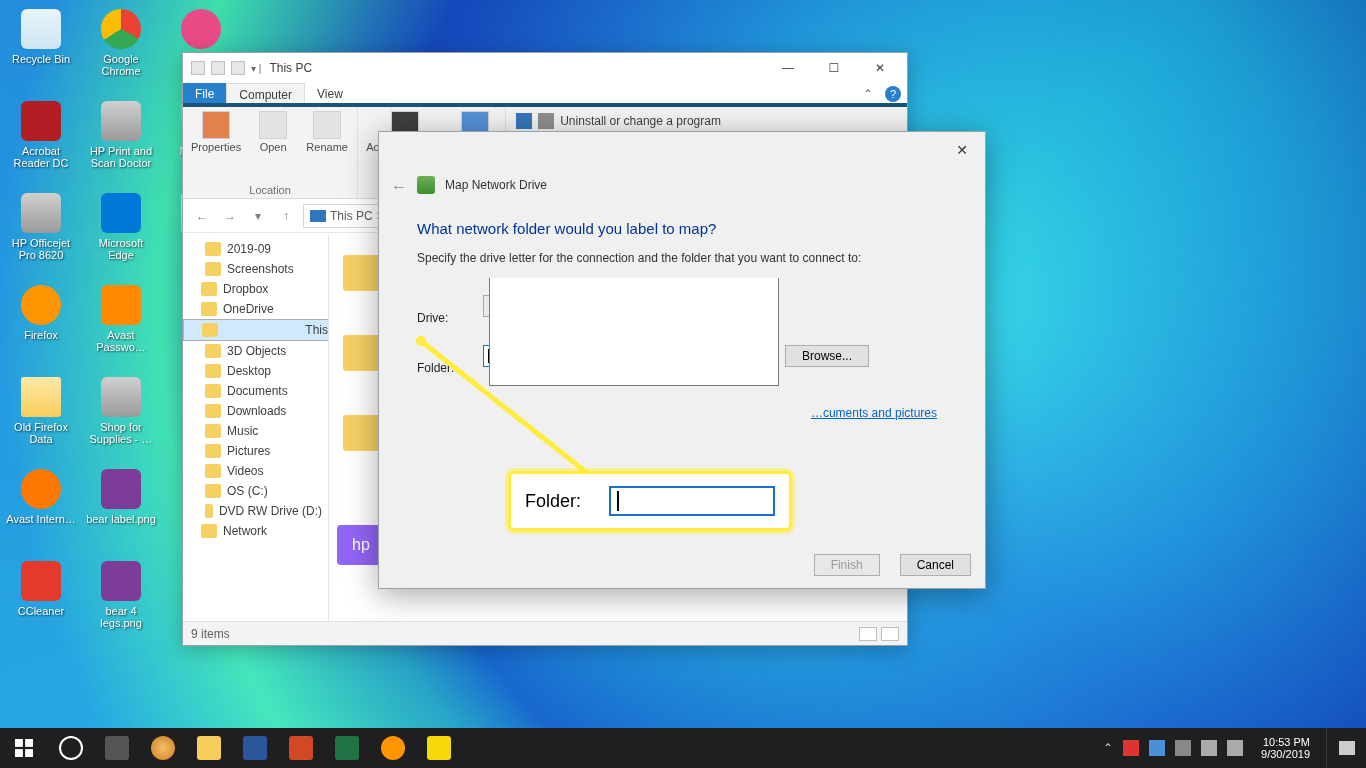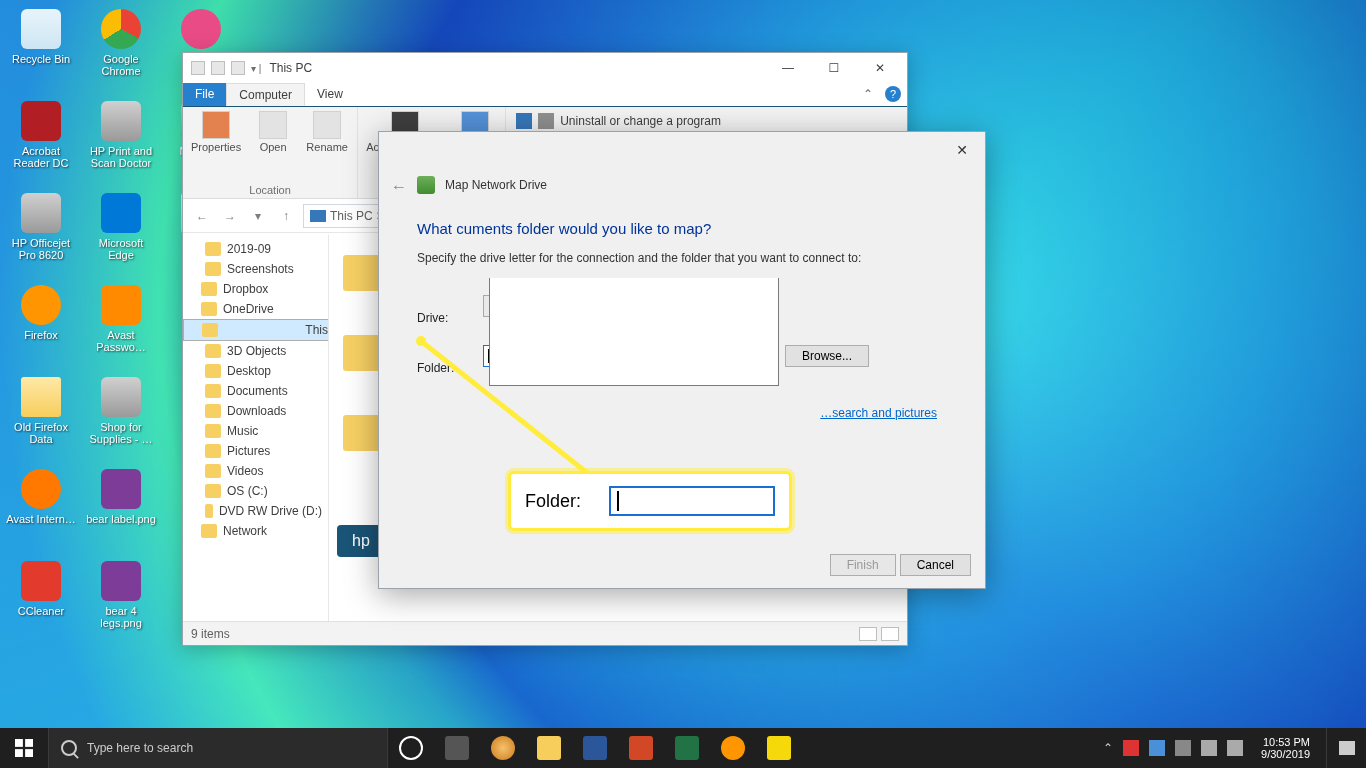--- a/index.html
+++ b/index.html
@@ -23,21 +23,21 @@
 .g-purple{background:#7d3c98!important;}
 .g-cc{background:#e23b2e!important;}
 
 .explorer { position:absolute; left:182px; top:52px; width:726px; height:594px; background:#fff; border:1px solid #9aa3ab; box-shadow: 0 4px 20px rgba(0,0,0,.25); }
 .titlebar { height:30px; background:#fff; display:flex; align-items:center; padding:0 4px; }
 .title-icons { display:flex; gap:6px; align-items:center; padding-left:4px;}
 .qat { width:14px; height:14px; background:#e6e6e6; border:1px solid #bbb; }
 .titlebar .title { margin-left:8px; font-size:12px; color:#333; }
 .wcontrols { margin-left:auto; display:flex; }
 .wbtn { width:46px; height:30px; display:flex; align-items:center; justify-content:center; color:#333; font-size:12px; }
-.ribbon-tabs { height:24px; background:#fff; display:flex; border-bottom:1px solid #0c4a6e; font-size:12px; }
+.ribbon-tabs { height:24px; background:#fff; display:flex; border-bottom:4px solid #0c4a6e; font-size:12px; }
 .ribbon-tabs .tab { padding:4px 12px; color:#333; }
 .ribbon-tabs .file { background:#1979ca; color:#fff; }
 .ribbon-tabs .active { border:1px solid #dadada; border-bottom:1px solid #f3f3f3; background:#f3f3f3; }
 .ribbon-tabs .spacer{flex:1;}
 .ribbon-tabs .collapse{padding:4px 8px;color:#666;}
 .ribbon-tabs .help{width:16px;height:16px;border-radius:50%;background:#1979ca;color:#fff;font-size:11px;display:flex;align-items:center;justify-content:center;margin:3px 6px 0 4px;}
 .ribbon { height:92px; background:#f3f3f3; border-bottom:1px solid #dadada; display:flex; font-size:11px; color:#444; }
 .rgroup { border-right:1px solid #e0e0e0; padding:4px 8px 2px; display:flex; flex-direction:column; align-items:center; }
 .rgroup .row { display:flex; gap:10px; }
 .ritm { display:flex; flex-direction:column; align-items:center; gap:2px; min-width:44px;}
@@ -76,21 +76,21 @@
 .sel{width:172px;height:22px;border:1px solid #a9a9a9;background:#e9e9e9;display:flex;align-items:center;justify-content:space-between;padding:0 6px;font-size:12px;}
 .sel .dd{font-size:10px;color:#555;}
 .combo{width:288px;height:22px;border:1px solid #1a6fd6;background:#fff;display:flex;align-items:center;padding:0 4px;}
 .combo .caret{margin-left:auto;width:18px;height:20px;background:#e3e3e3;border-left:1px solid #b7b7b7;display:flex;align-items:center;justify-content:center;font-size:9px;}
 .cursor{width:1px;height:14px;background:#000;}
 .btn{padding:3px 16px;font-size:12px;background:#e1e1e1;border:1px solid #adadad;}
 .btn:disabled{color:#9a9a9a;background:#e7e7e7;}
 .dropdown-open{position:relative;}
 .dd-list{position:absolute;left:110px;top:146px;width:290px;height:108px;background:#fff;border:1px solid #7a7a7a;border-top:none;}
 .linkright{position:absolute;right:48px;top:274px;font-size:12px;color:#0066cc;text-decoration:underline;}
-.dlg-actions{position:absolute;right:14px;bottom:12px;display:flex;gap:4px;}
+.dlg-actions{position:absolute;right:14px;bottom:12px;display:flex;gap:20px;}
 
 
 .callout-line{position:absolute;left:415px;top:335px;width:240px;height:170px;pointer-events:none;}
 .callout-line svg{width:100%;height:100%;}
 .magnify{position:absolute;left:508px;top:471px;width:284px;height:60px;background:#fff;border:3px solid #ffec3d;border-radius:6px;box-shadow:0 0 0 3px rgba(255,236,61,.5);display:flex;align-items:center;padding:0 14px;gap:28px;}
 .magnify .mlabel{font-size:18px;color:#000;}
 .magnify .minput{flex:1;height:30px;border:2px solid #1a6fd6;background:#fff;display:flex;align-items:center;padding:0 6px;}
 .magnify .mcur{width:2px;height:20px;background:#000;}
 
 .taskbar{position:absolute;left:0;right:0;bottom:0;height:40px;background:#1f1f1f;display:flex;align-items:center;color:#fff;font-size:12px;}
@@ -323,21 +323,21 @@
             <span class="nic"></span>
             <span>Network</span>
           </li>
         </ul>
 
     </div>
     <div class="content">
       <div style="position:absolute;left:14px;top:20px;width:42px;height:36px;background:#f7ce5b;border-radius:3px"></div>
       <div style="position:absolute;left:14px;top:100px;width:42px;height:36px;background:#f7ce5b;border-radius:3px"></div>
       <div style="position:absolute;left:14px;top:180px;width:42px;height:36px;background:#f7ce5b;border-radius:3px"></div>
-      <div style="position:absolute;left:8px;top:290px;width:48px;height:32px;background:#0c4a6e;color:#fff;display:flex;align-items:center;justify-content:center;font-size:16px;border-radius:4px">hp</div>
+      <div style="position:absolute;left:8px;top:290px;width:48px;height:40px;background:#8b5cf6;color:#fff;display:flex;align-items:center;justify-content:center;font-size:16px;border-radius:4px">hp</div>
     </div>
   </div>
   <div class="statusbar">
     <span>9 items</span>
     <div class="viewbtns">
       <span></span>
       <span></span>
     </div>
   </div>
   <div class="dim"></div>
@@ -346,40 +346,40 @@
 <div class="dialog">
   <div class="dtop">
     <div class="dclose">✕</div>
   </div>
   <div class="dhead">
     <span class="dback">←</span>
     <span class="dicon2"></span>
     <span>Map Network Drive</span>
   </div>
   <div class="dbody">
-    <h2>What cuments folder would you like to map?</h2>
+    <h2>What network folder would you label to map?</h2>
     <div class="sub">Specify the drive letter for the connection and the folder that you want to connect to:</div>
     <div class="frow">
       <label>Drive:</label>
       <div class="sel">
         <span>Z:</span>
         <span class="dd">▼</span>
       </div>
     </div>
     <div class="frow dropdown-open">
       <label>Folder:</label>
       <div class="combo">
         <span class="cursor"></span>
         <span class="caret">▼</span>
       </div>
       <button class="btn">Browse...</button>
     </div>
   </div>
   <div class="dd-list"></div>
-  <span class="linkright">…search and pictures</span>
+  <span class="linkright">…cuments and pictures</span>
   <div class="dlg-actions">
     <button class="btn" disabled="">Finish</button>
     <button class="btn">Cancel</button>
   </div>
 </div>
 
 <div class="callout-line">
   <svg viewBox="0 0 240 170">
       <circle cx="6" cy="6" r="5" fill="#ffec3d"></circle>
       <line x1="6" y1="6" x2="200" y2="160" stroke="#ffec3d" stroke-width="5"></line>
@@ -394,24 +394,20 @@
 </div>
 
 <div class="taskbar">
   <div class="start">
     <svg viewBox="0 0 16 16">
         <rect x="0" y="0" width="7" height="7"></rect>
         <rect x="9" y="0" width="7" height="7"></rect>
         <rect x="0" y="9" width="7" height="7"></rect>
         <rect x="9" y="9" width="7" height="7"></rect>
       </svg>
-  </div>
-  <div class="search">
-    <span class="sic"></span>
-    <span>Type here to search</span>
   </div>
   <div class="tb-items">
     <div class="it">
         <div class="g" style="border:2px solid #fff;border-radius:50%;background:transparent"></div>
       </div>
     <div class="it">
         <div class="g" style="background:#555"></div>
       </div>
     <div class="it">
         <div class="g" style="background:radial-gradient(#f5c26b,#cc7a1a);border-radius:50%"></div>

